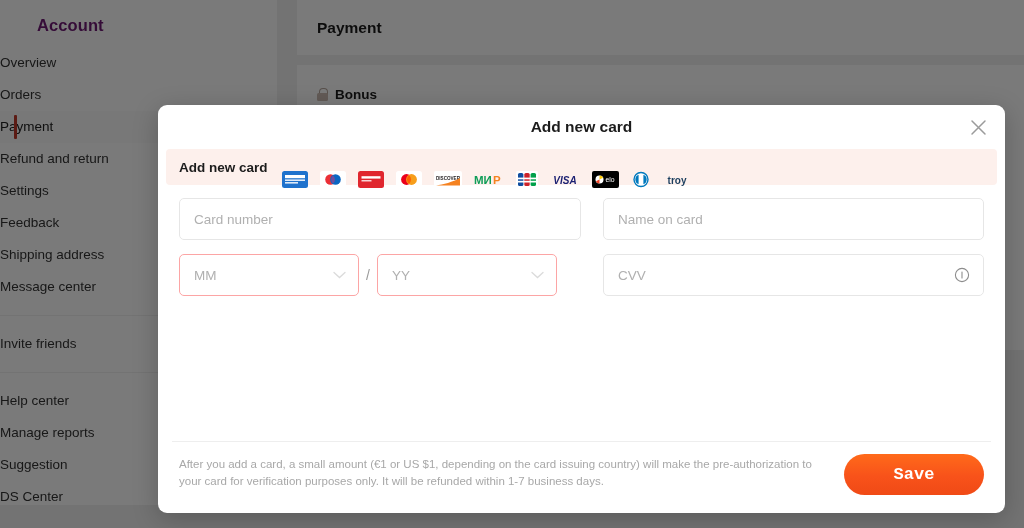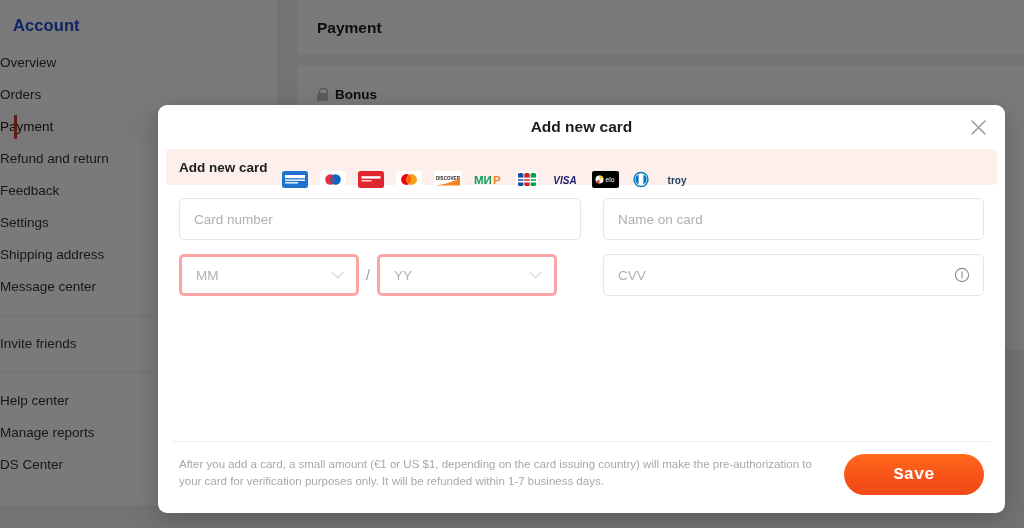--- a/index.html
+++ b/index.html
@@ -34,23 +34,24 @@
     margin-left: 0;
     background: #ffffff;
     height: 505px;
     padding: 0 0 8px 0;
     flex: 0 0 277px;
   }
 
   .sidebar-title {
     font-size: 16.5px;
     font-weight: bold;
-    color: #1d4ed8;
+    color: #701a75;
     padding: 16px 0 12px 13px;
     letter-spacing: .1px;
+    margin-left: 24px;
   }
 
   .side-item {
     position: relative;
     height: 32px;
     line-height: 32px;
     font-size: 13.5px;
     color: #333333;
     white-space: nowrap;
   }
@@ -251,21 +252,21 @@
 
   .pair {
     flex: 0 0 402px;
     display: flex;
     align-items: center;
     gap: 0;
   }
 
   .select {
     height: 42px;
-    border: 3px solid #fca5a5;
+    border: 1px solid #fca5a5;
     border-radius: 5px;
     display: flex;
     align-items: center;
     justify-content: space-between;
     padding: 0 12px 0 14px;
     font-size: 13.5px;
     color: #b0b0b0;
     width: 180px;
     cursor: pointer;
   }
@@ -332,37 +333,38 @@
   <div class="page-bg">
 
     <div class="sidebar">
       <div class="sidebar-title">Account</div>
 
       <div>
         <div class="side-item">Overview</div>
         <div class="side-item">Orders</div>
         <div class="side-item active">Payment</div>
         <div class="side-item">Refund and return</div>
+        <div class="side-item">Settings</div>
         <div class="side-item">Feedback</div>
-        <div class="side-item">Settings</div>
         <div class="side-item">Shipping address</div>
         <div class="side-item">Message center</div>
       </div>
 
       <div class="side-gap"></div>
 
       <div>
         <div class="side-item">Invite friends</div>
       </div>
 
       <div class="side-gap"></div>
 
       <div>
         <div class="side-item">Help center</div>
         <div class="side-item">Manage reports</div>
+        <div class="side-item">Suggestion</div>
         <div class="side-item">DS Center</div>
       </div>
     </div>
 
     <div class="content">
       <div class="panel">
         <div class="panel-header">Payment</div>
       </div>
       <div class="panel panel-sub">
         <div class="bonus-row">

